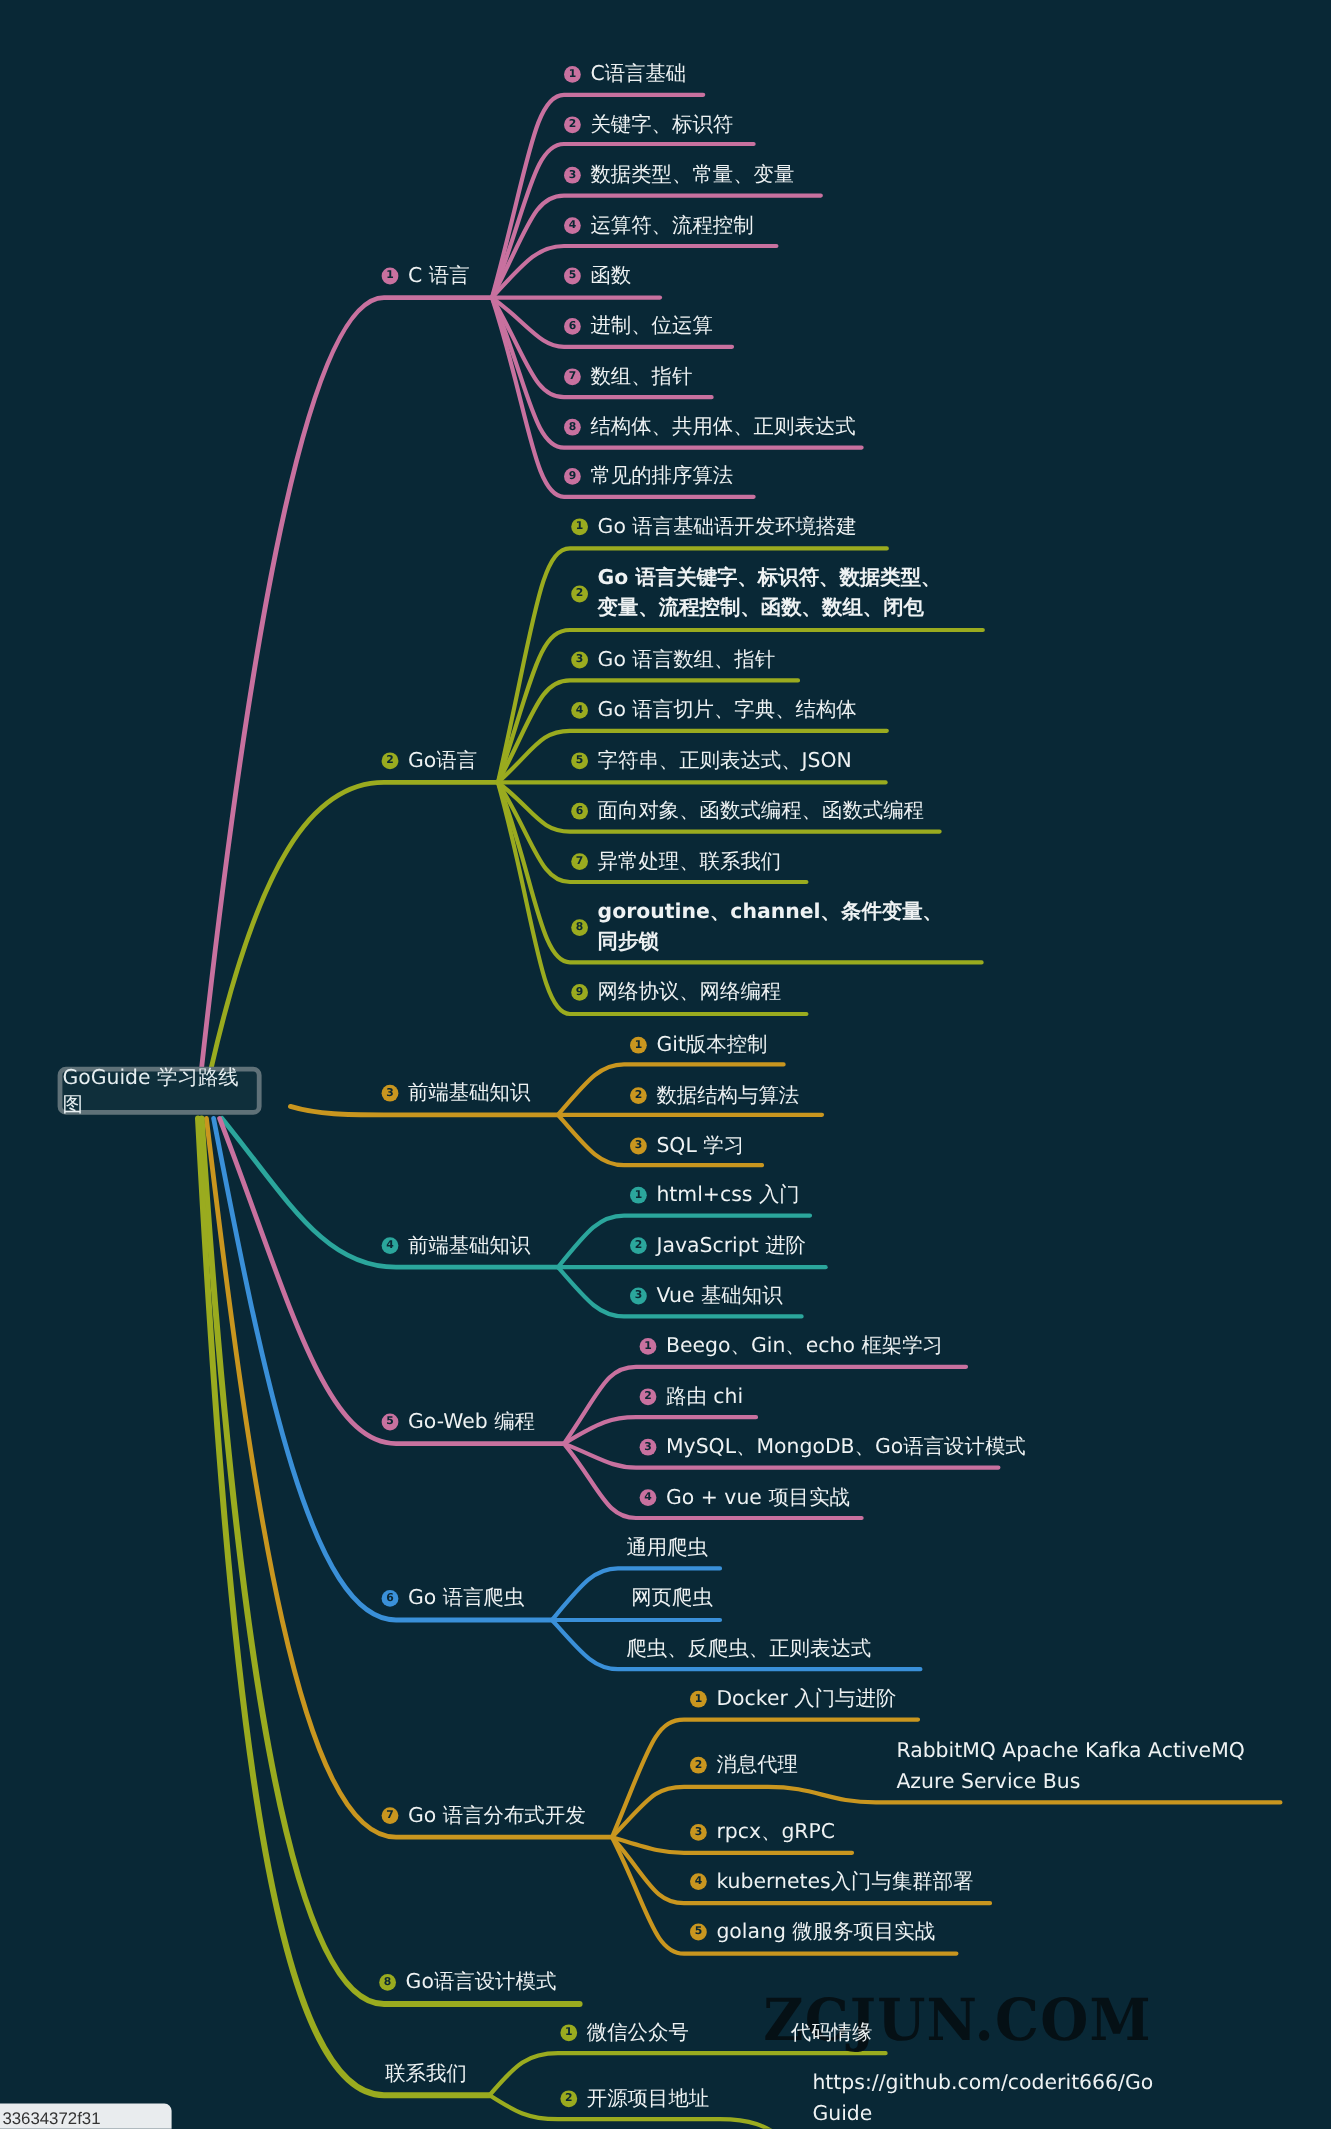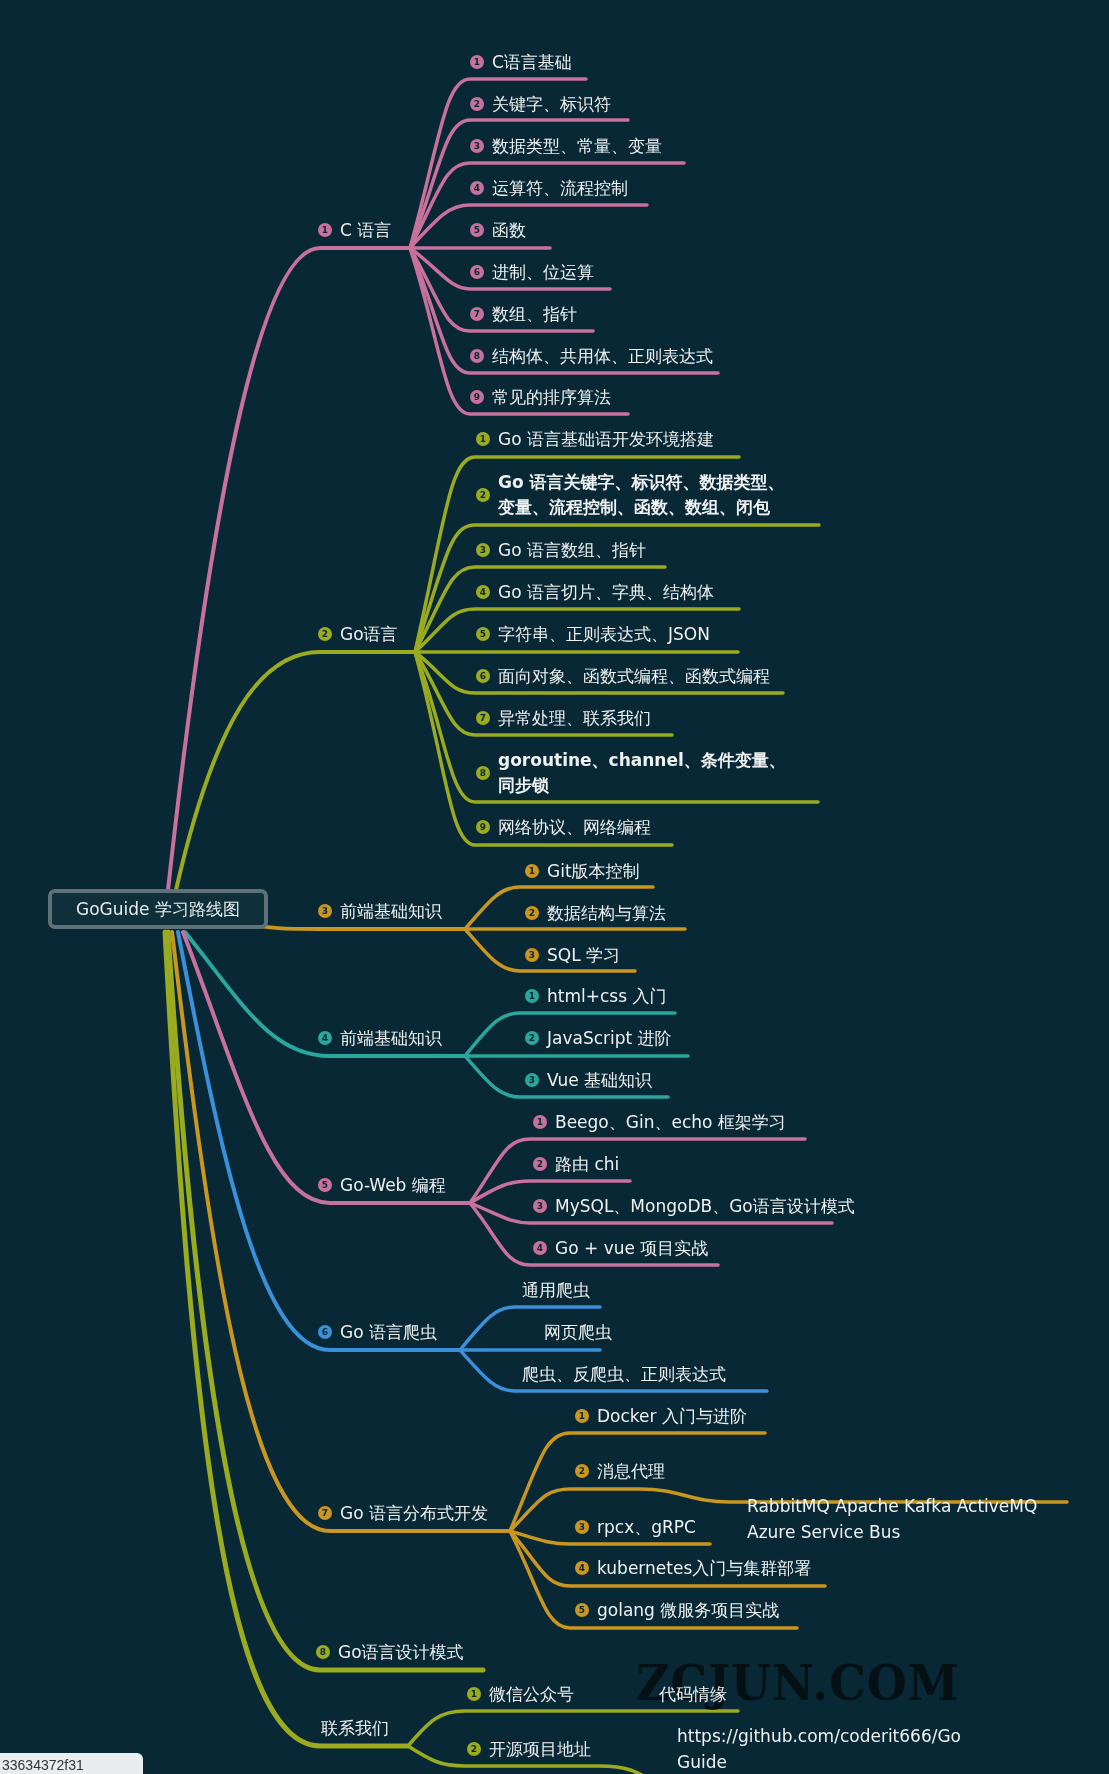--- a/index.html
+++ b/index.html
@@ -1,20 +1,20 @@
 <!DOCTYPE html>
 <html><head>
 <meta charset="utf-8">
 <style>
   html,body{margin:0;padding:0;}
   body{width:1109px;height:1774px;background:#092836;position:relative;overflow:hidden;font-family:"DejaVu Sans","Liberation Sans",sans-serif;}
   #canvas{position:absolute;left:0;top:0;width:1109px;height:1774px;}
   svg.links{position:absolute;left:0;top:0;}
   svg.links path{fill:none;stroke-linecap:round;}
-  .root{position:absolute;left:48px;top:889px;width:220px;height:40px;border:4px solid #5f7178;border-radius:7px;background:#0f2f3b;color:#e6eef0;font-size:17px;display:flex;align-items:center;justify-content:center;box-sizing:border-box;}
+  .root{position:absolute;left:48px;top:889px;width:170px;height:40px;border:4px solid #5f7178;border-radius:7px;background:#0f2f3b;color:#e6eef0;font-size:17px;display:flex;align-items:center;justify-content:center;box-sizing:border-box;}
   .node{position:absolute;display:flex;align-items:center;color:#eef2f3;font-size:17px;white-space:nowrap;line-height:24px;}
   .node.sub{font-size:17px;}
   .badge{width:14px;height:14px;border-radius:50%;font-size:9px;font-weight:bold;color:#0b2733;display:inline-flex;align-items:center;justify-content:center;margin-right:8px;flex:none;}
   .ml{white-space:normal;width:300px;line-height:25px;font-weight:bold;}
   .note{position:absolute;color:#eef2f3;font-size:17px;line-height:26px;white-space:nowrap;}
   .watermark{position:absolute;left:636px;top:1656px;font-family:"DejaVu Serif","Liberation Serif",serif;font-weight:bold;font-size:46px;color:#050f14;letter-spacing:1px;transform:scaleY(1.05);opacity:0.95;}
   .idbox{position:absolute;left:0;top:1753px;width:143px;height:24px;background:#e9ecee;border-radius:0 6px 0 0;color:#333;font-size:14px;font-family:"Liberation Sans",sans-serif;line-height:24px;padding-left:2px;box-sizing:border-box;overflow:hidden;}
 </style>
 </head>
 <body>
@@ -236,40 +236,40 @@
       <span>Go + vue 项目实战</span>
     </div>
 
   <div class="node" style="left:318px;top:1320px;">
     <span class="badge" style="background:#3a90d9">6</span>
     <span>Go 语言爬虫</span>
   </div>
   <div class="node sub" style="left:522px;top:1278px;">
       <span>通用爬虫</span>
     </div>
-  <div class="node sub" style="left:544px;top:1320px;justify-content:flex-end;">
+  <div class="node sub" style="left:526px;top:1320px;justify-content:flex-end;">
       <span>网页爬虫</span>
     </div>
   <div class="node sub" style="left:522px;top:1362px;">
       <span>爬虫、反爬虫、正则表达式</span>
     </div>
 
   <div class="node" style="left:318px;top:1501px;">
     <span class="badge" style="background:#c9961f">7</span>
     <span>Go 语言分布式开发</span>
   </div>
   <div class="node sub" style="left:575px;top:1404px;">
       <span class="badge" style="background:#c9961f">1</span>
       <span>Docker 入门与进阶</span>
     </div>
   <div class="node sub" style="left:575px;top:1459px;">
       <span class="badge" style="background:#c9961f">2</span>
       <span>消息代理</span>
     </div>
-  <div class="note" style="left:747px;top:1446px;margin-top:47px;">
+  <div class="note" style="left:747px;top:1446px;">
     <div>RabbitMQ Apache Kafka ActiveMQ</div>
     <div>Azure Service Bus</div>
   </div>
   <div class="node sub" style="left:575px;top:1515px;">
       <span class="badge" style="background:#c9961f">3</span>
       <span>rpcx、gRPC</span>
     </div>
   <div class="node sub" style="left:575px;top:1556px;">
       <span class="badge" style="background:#c9961f">4</span>
       <span>kubernetes入门与集群部署</span>

